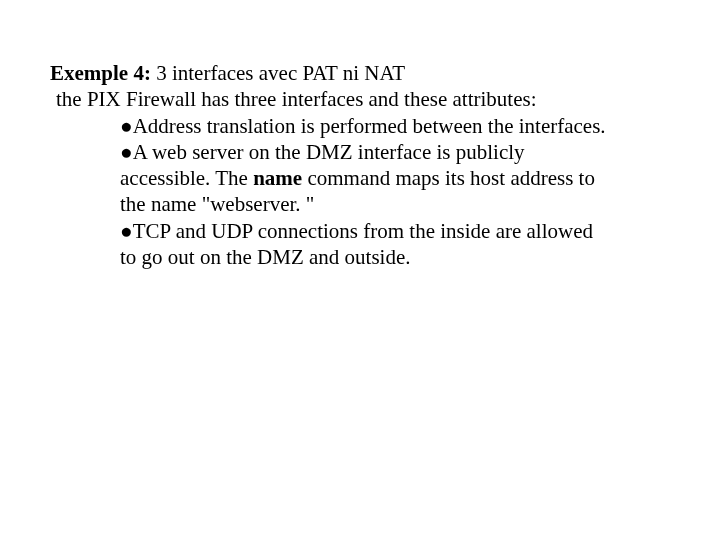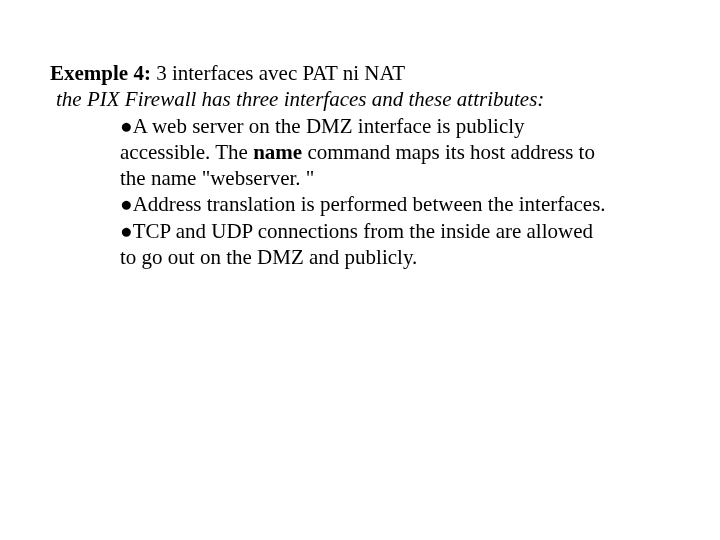--- a/index.html
+++ b/index.html
@@ -21,21 +21,20 @@
       max-width: 620px;
     }
     .title {
       font-weight: normal;
     }
     .title-label {
       font-weight: bold;
     }
     .intro {
       padding-left: 6px;
-      font-style: italic;
     }
     .bullets {
       padding-left: 70px;
       max-width: 560px;
     }
     .bullet-item {
       display: block;
     }
     .dot {
       display: inline;
@@ -47,17 +46,17 @@
   </style>
 </head>
 <body>
 
 <div class="content">
   <div class="title">
     <span class="title-label">Exemple 4:</span><span> 3 interfaces avec PAT ni NAT</span>
   </div>
   <div class="intro"> the PIX Firewall has three interfaces and these attributes:</div>
   <div class="bullets">
+    <div class="bullet-item"><span class="dot">●</span><span>Address translation is performed between the interfaces.</span></div>
     <div class="bullet-item"><span class="dot">●</span><span>A web server on the DMZ interface is publicly accessible. The </span><span class="name-bold">name</span><span> command maps its host address to the name "webserver. "</span></div>
-    <div class="bullet-item"><span class="dot">●</span><span>Address translation is performed between the interfaces.</span></div>
-    <div class="bullet-item"><span class="dot">●</span><span>TCP and UDP connections from the inside are allowed to go out on the DMZ and publicly.</span></div>
+    <div class="bullet-item"><span class="dot">●</span><span>TCP and UDP connections from the inside are allowed to go out on the DMZ and outside.</span></div>
   </div>
 </div>
 
 </body></html>

